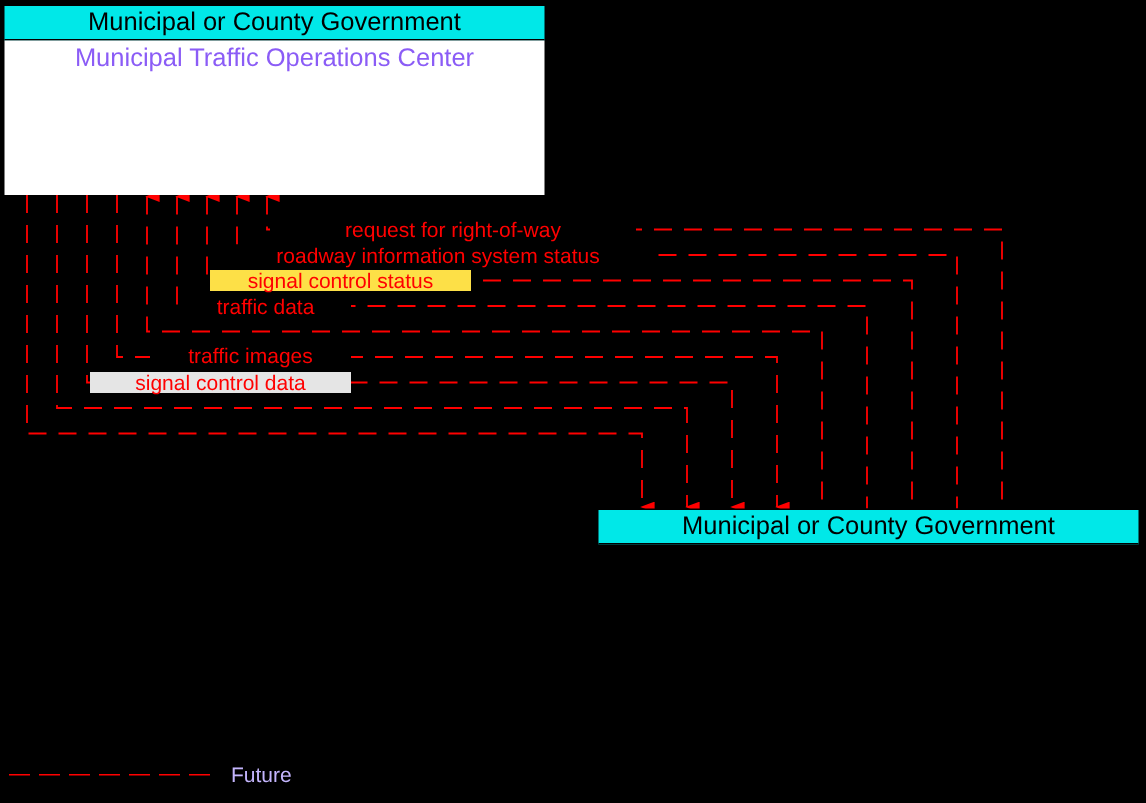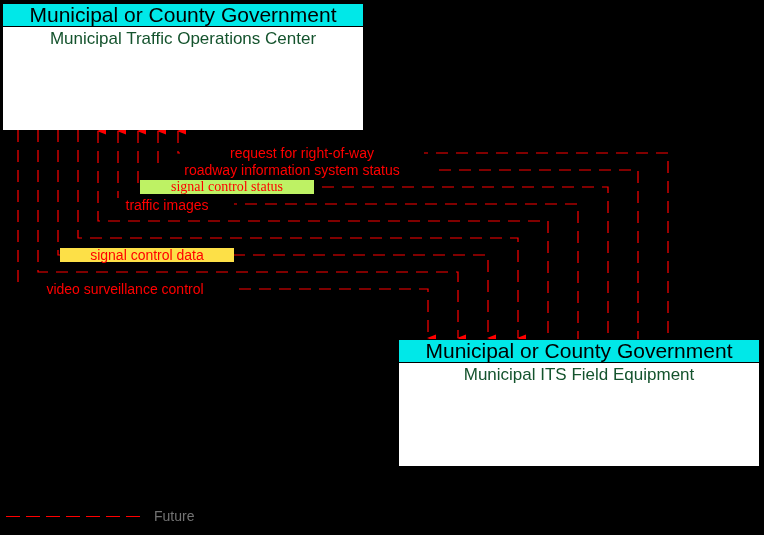--- a/index.html
+++ b/index.html
@@ -14,27 +14,27 @@
   .canvas { position: relative; width: 764px; height: 535px; }
   .node {
     position: absolute;
     border: 1px solid #000;
     box-sizing: border-box;
   }
   .node-header {
     background: #00e8e8;
     color: #000;
     text-align: center;
-    font-size: 21px;
+    font-size: 17px;
     line-height: 22px;
     border-bottom: 1px solid #000;
   }
   .node-body {
     background: #fff;
-    color: #14532d;
+    color: #8b5cf6;
     text-align: center;
     font-size: 17px;
     padding-top: 2px;
   }
   .flow-label {
     position: absolute;
     color: #ff0000;
     font-size: 14px;
     line-height: 14px;
     white-space: nowrap;
@@ -51,21 +51,21 @@
     display: flex;
     gap: 6px;
   }
   .legend-dash span {
     display: inline-block;
     width: 14px;
     height: 0;
     border-top: 1px solid #ff0000;
   }
   .legend-label {
-    color: #737373;
+    color: #c4b5fd;
     font-size: 14px;
   }
   svg.lines {
     position: absolute;
     left: 0; top: 0;
     width: 764px; height: 535px;
     pointer-events: none;
   }
 </style>
 </head>
@@ -97,31 +97,29 @@
     </g>
   </svg>
 
   <div class="node" style="left:2px; top:3px; width:362px; height:127px;">
     <div class="node-header">Municipal or County Government</div>
     <div class="node-body" style="height:101px;">Municipal Traffic Operations Center</div>
   </div>
 
   <div class="node" style="left:398px; top:339px; width:362px; height:127px;">
     <div class="node-header">Municipal or County Government</div>
-    <div class="node-body" style="height:101px;">Municipal ITS Field Equipment</div>
   </div>
 
   <div class="flow-label" style="left:150px; top:163px; width:280px; background:#000; padding:0 2px;">roadway information system status</div>
   <div class="flow-label" style="left:180px; top:146px; width:240px; background:#000; padding:0 2px;">request for right-of-way</div>
-  <div class="flow-label" style="left:140px; top:180px; width:170px; background:#bef264; padding:0 2px;font-family:Liberation Serif, serif;">signal control status</div>
+  <div class="flow-label" style="left:140px; top:180px; width:170px; background:#fde047; padding:0 2px;">signal control status</div>
   <div class="flow-label" style="left:120px; top:197px; width:110px; background:#000; padding:0 2px;">traffic data</div>
-  <div class="flow-label" style="left:100px; top:198px; width:130px; background:#000; padding:0 2px;">traffic images</div>
+  <div class="flow-label" style="left:100px; top:230px; width:130px; background:#000; padding:0 2px;">traffic images</div>
 
-  <div class="flow-label" style="left:60px;  top:248px; width:170px; background:#fde047; padding:0 2px;">signal control data</div>
-  <div class="flow-label" style="left:18px;  top:282px; width:210px; background:#000; padding:0 2px;">video surveillance control</div>
+  <div class="flow-label" style="left:60px;  top:248px; width:170px; background:#e5e5e5; padding:0 2px;">signal control data</div>
 
   <div class="legend" style="left:6px; top:508px;">
     <div class="legend-dash">
       <span></span>
         <span></span>
         <span></span>
         <span></span>
         <span></span>
         <span></span>
         <span></span>

